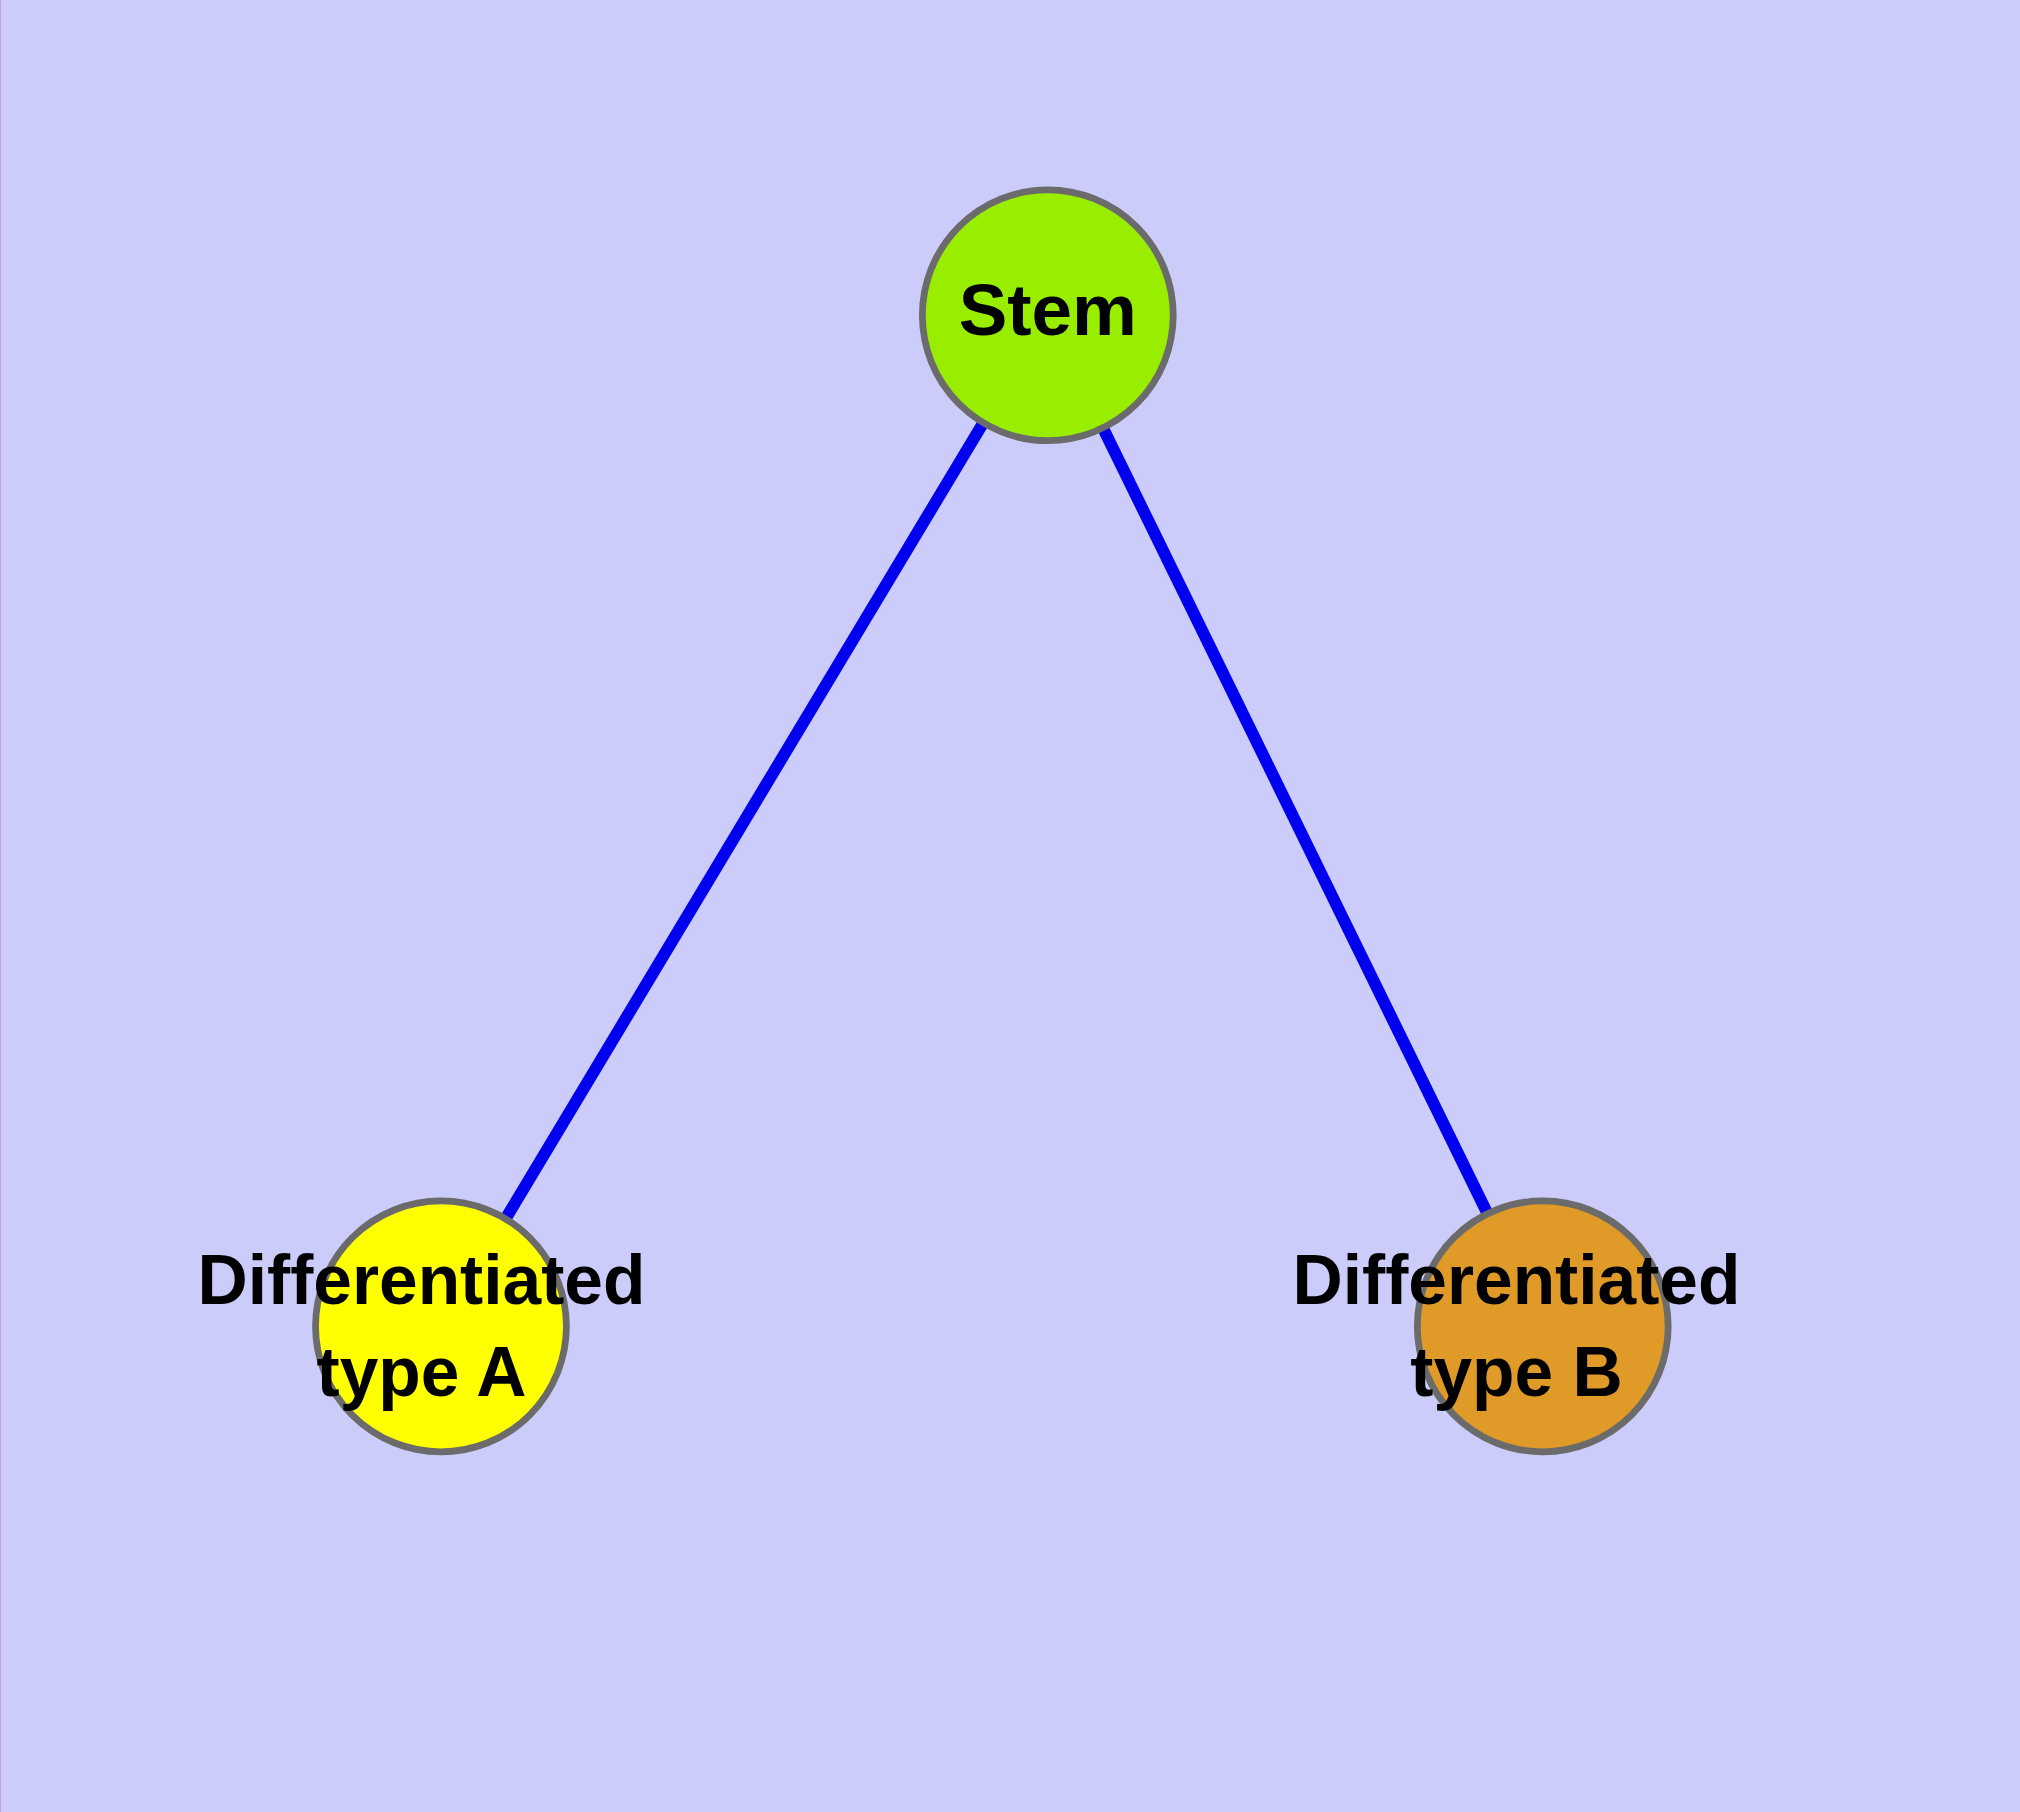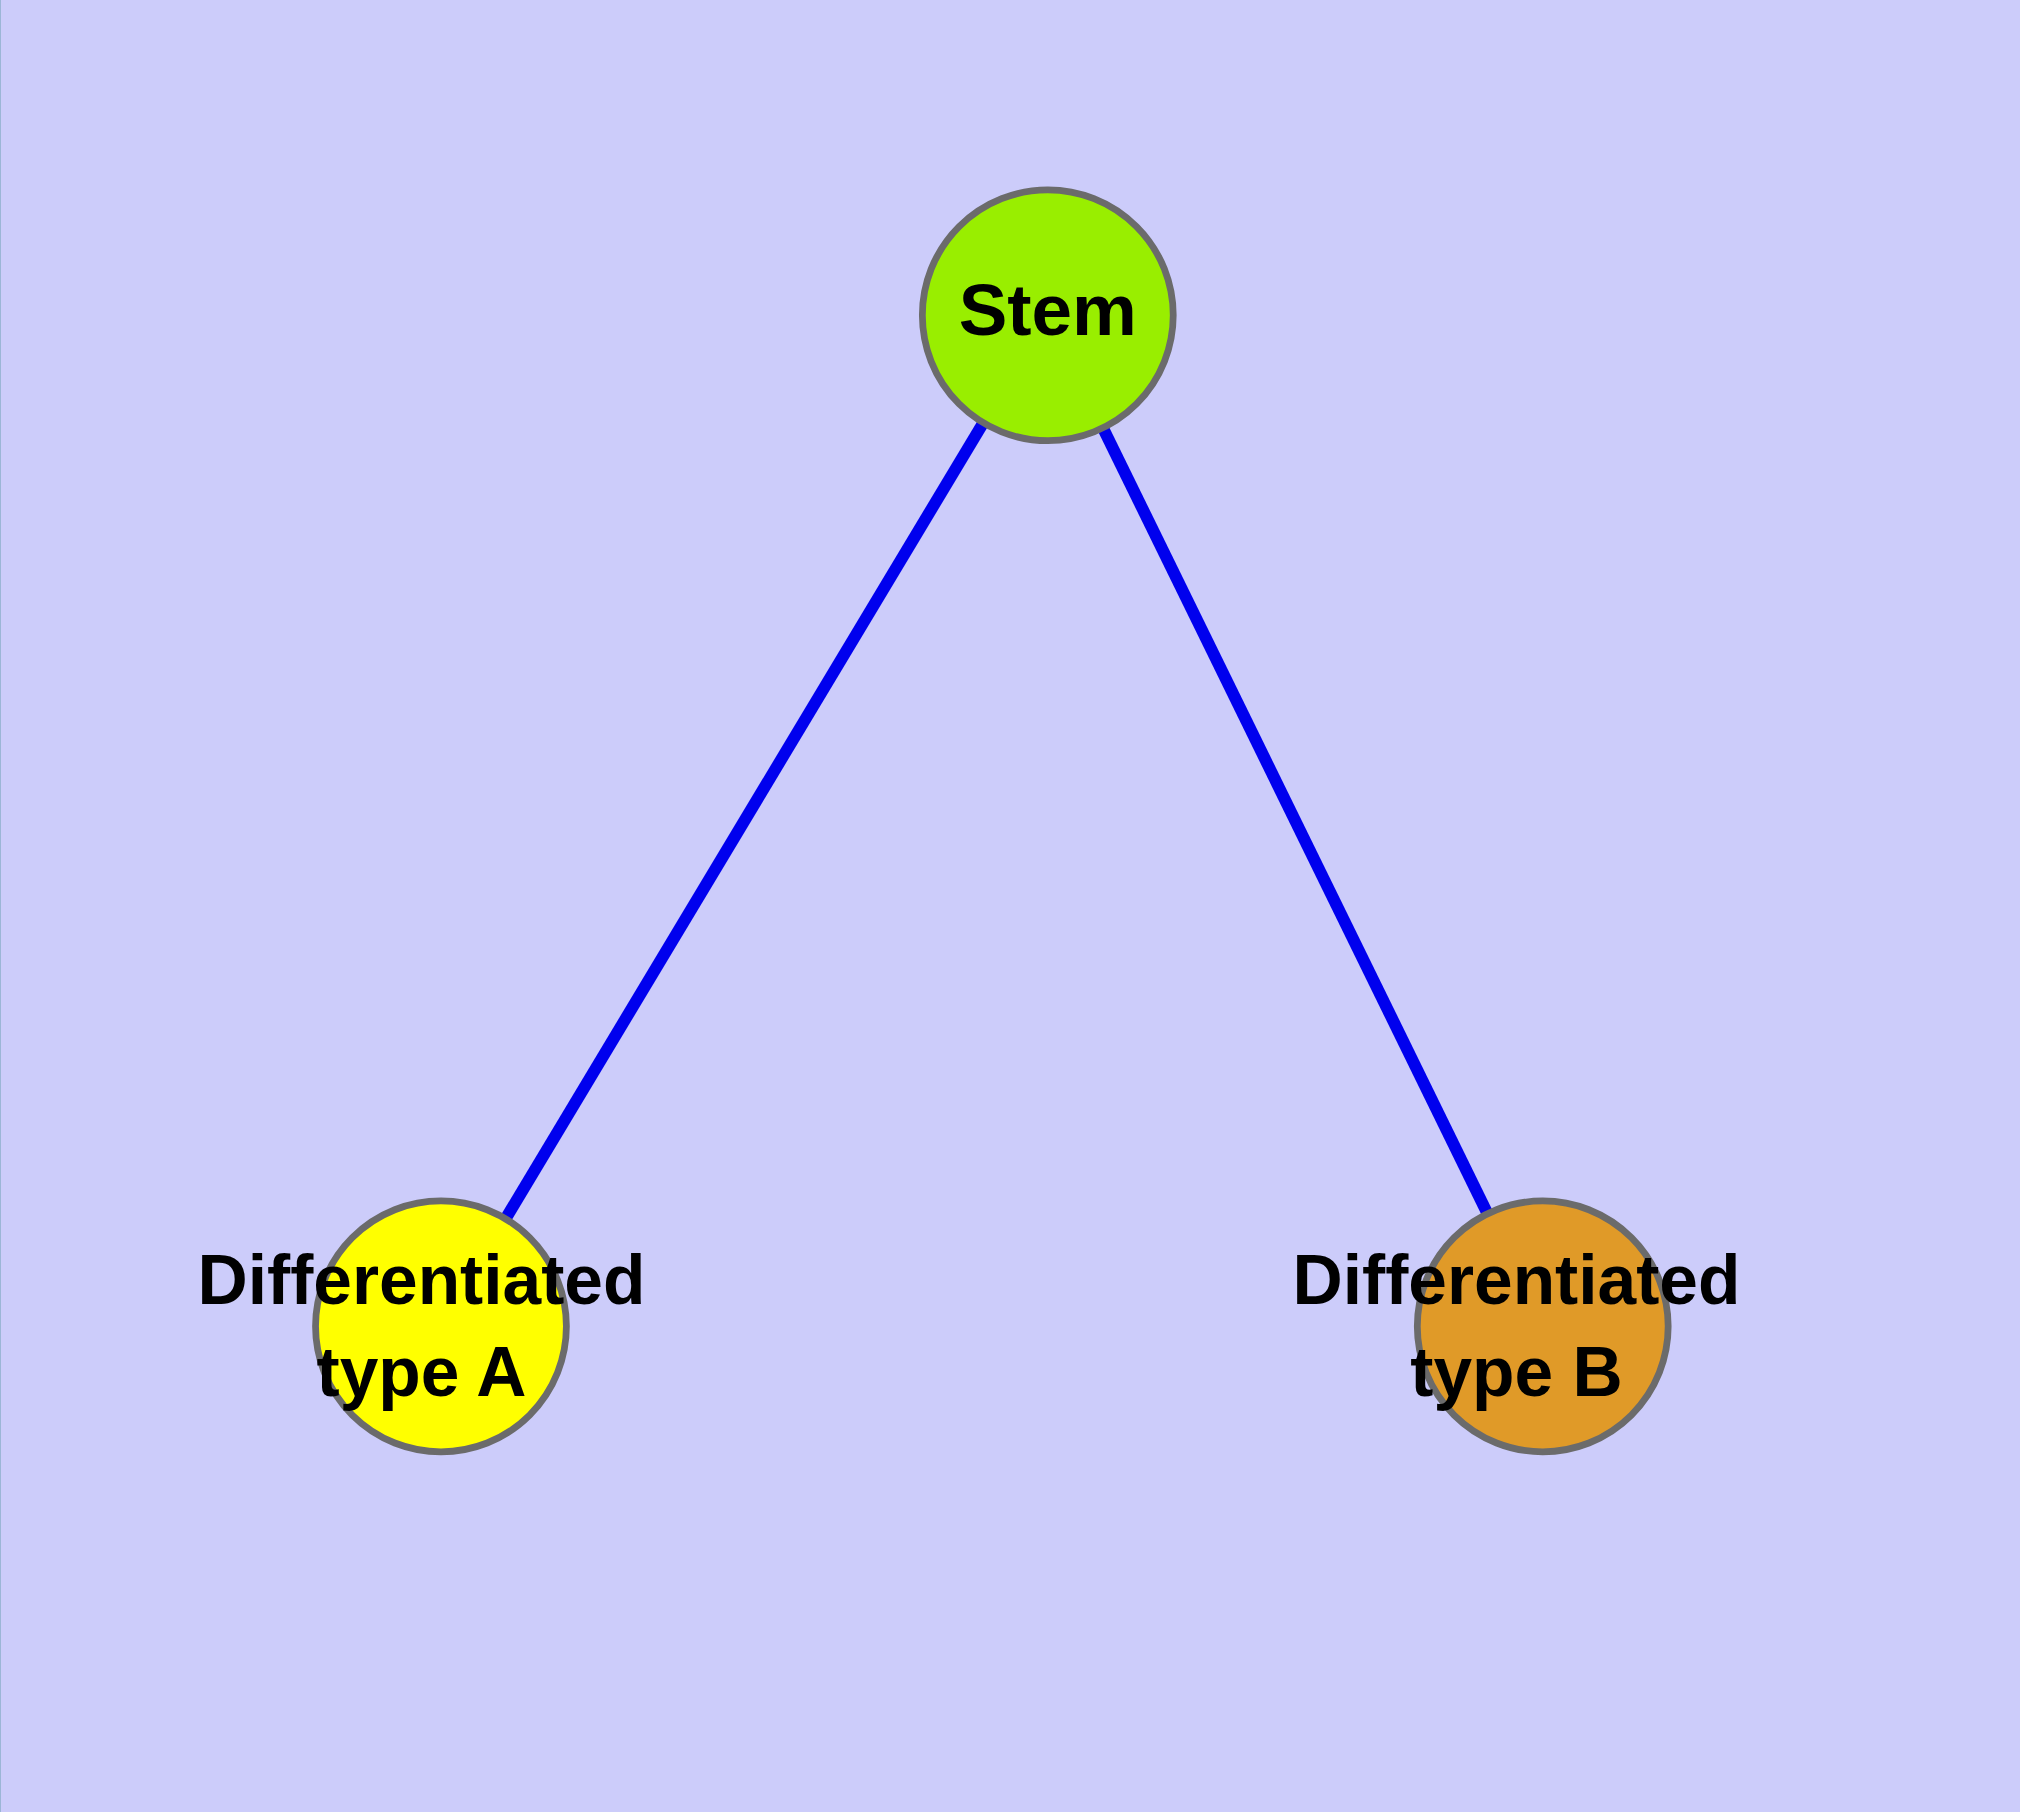--- a/index.html
+++ b/index.html
@@ -46,21 +46,21 @@
   .node-label-root {
     font-size: 86px;
   }
   .node-label-leaf {
     font-size: 82px;
   }
 </style>
 </head>
 <body>
 
-<div id="canvas-root" style="width: 2021px; height: 1812px; background: #0f766e;">
+<div id="canvas-root" style="width: 2021px; height: 1812px; background: #a21caf;">
   <svg id="graph-svg" viewBox="0 0 2384 2138" style="width: 2021px; height: 1812px;">
 
     <rect x="0" y="0" width="2384" height="2138" fill="#ccccfa"></rect>
 
     <g>
       <line class="graph-edge" x1="1162.926594780077" y1="493.7549894236985" x2="593.073405219923" y2="1443.2450105763014" stroke="#0000ee"></line>
       <line class="graph-edge" x1="1298.4330222974168" y1="499.53869109729123" x2="1757.5669777025832" y2="1437.4613089027087" stroke="#0000ee"></line>
     </g>
 
     <g>

